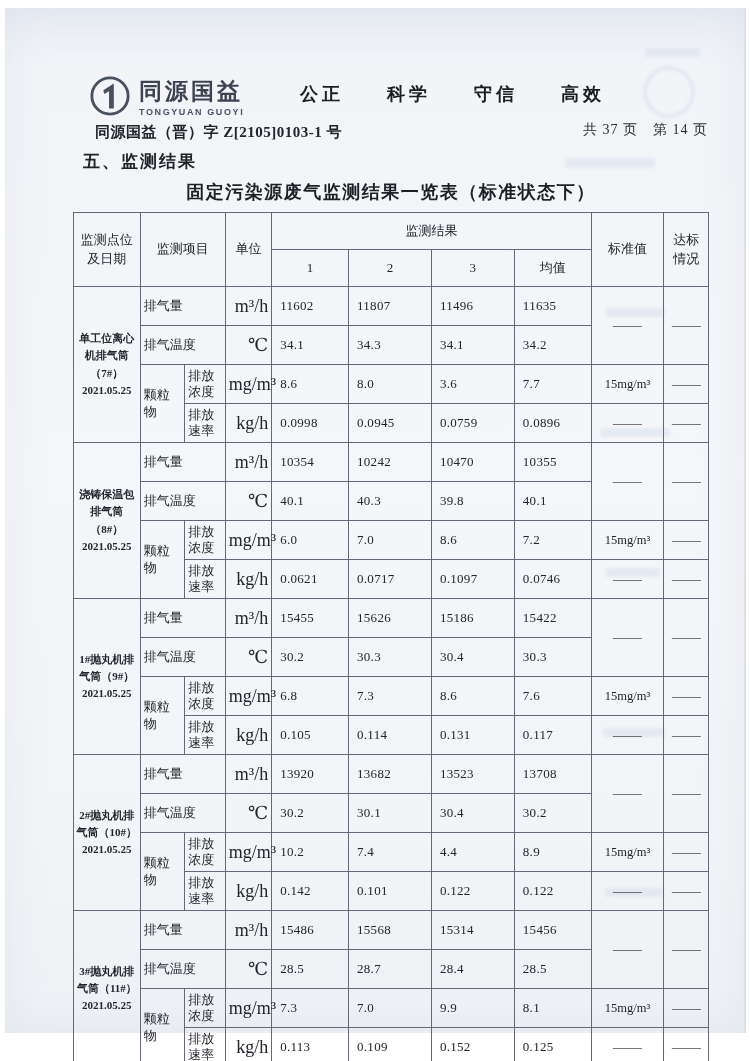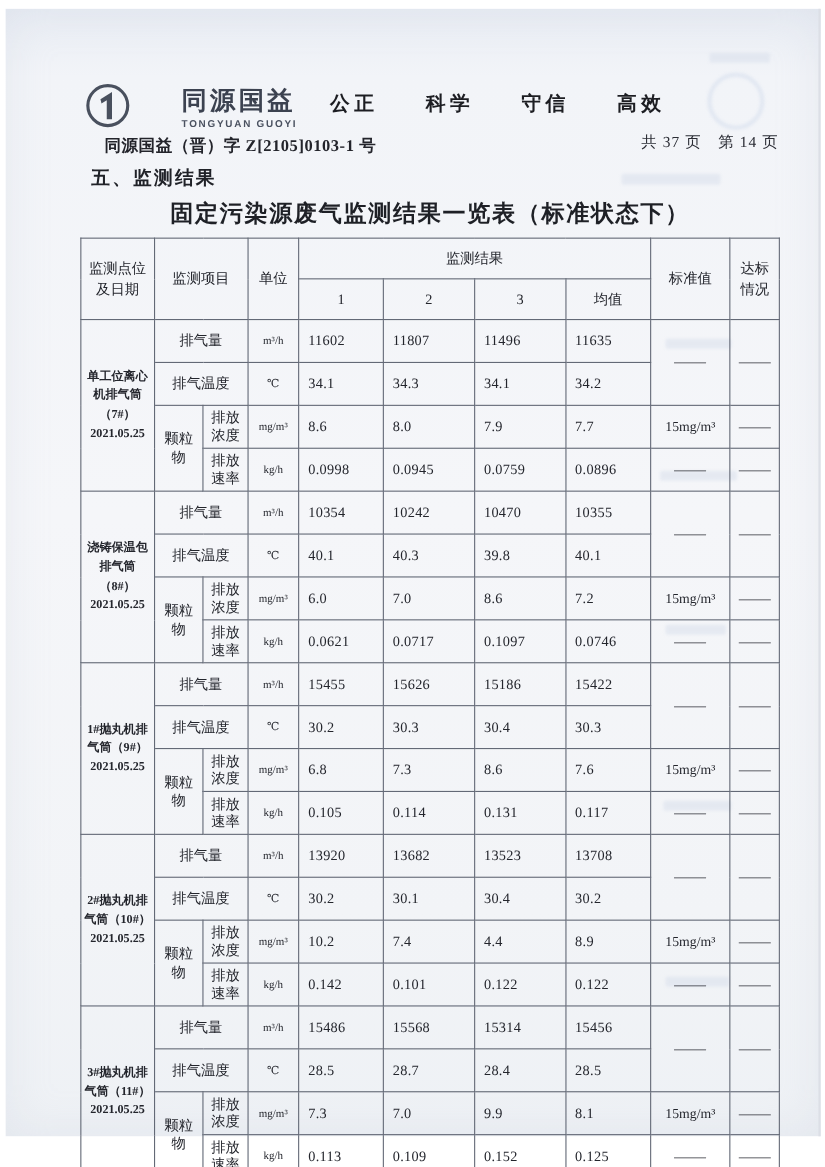--- a/index.html
+++ b/index.html
@@ -7,42 +7,42 @@
     width:750px;height:1061px;position:relative;background:#ffffff;
     font-family:"Liberation Serif","DejaVu Serif",serif;
     color:#262830;overflow:hidden;
   }
   .paper{
     position:absolute;top:8px;left:5px;right:4px;bottom:28px;
     background:linear-gradient(180deg,#e9edf4 0%,#f2f4f8 6%,#f5f6f9 45%,#f2f4f7 80%,#eef1f5 100%);
     box-shadow:inset 0 0 40px rgba(190,200,215,.25);
   }
   
-  .logo-row{position:absolute;left:72px;top:62px;height:52px;display:flex;align-items:center;gap:38px;}
+  .logo-row{position:absolute;left:84px;top:62px;height:52px;display:flex;align-items:center;}
   .logo-mark{width:42px;height:42px;flex:0 0 42px;}
   .brand-text{margin-left:8px;}
   .brand-cn{font-size:23px;font-weight:700;letter-spacing:3px;color:#3c4250;font-family:"Liberation Sans","DejaVu Sans",sans-serif;}
   .brand-en{font-size:9px;font-weight:700;letter-spacing:1.6px;color:#4a5160;font-family:"Liberation Sans","DejaVu Sans",sans-serif;margin-top:0;}
   .slogan-list{position:absolute;left:295px;top:74px;display:flex;gap:43px;}
   .slogan{font-size:18px;font-weight:700;letter-spacing:4px;color:#1c1d22;}
   .doc-number{position:absolute;left:90px;top:115px;font-size:15px;font-weight:600;letter-spacing:.5px;color:#23242b;}
   .page-info{position:absolute;left:578px;top:113px;font-size:14px;color:#2a2c34;letter-spacing:1px;}
   .section-title{position:absolute;left:78px;top:142px;font-size:17px;font-weight:600;letter-spacing:2px;color:#202228;}
   
   .table-wrap{position:absolute;left:68px;top:172px;width:636px;}
-  .table-title{font-size:21px;font-weight:600;letter-spacing:1.5px;text-align:center;margin-bottom:8px;color:#1e2026;}
+  .table-title{font-size:18px;font-weight:600;letter-spacing:1.5px;text-align:center;margin-bottom:8px;color:#1e2026;}
   table{border-collapse:collapse;width:636px;table-layout:fixed;font-size:13px;color:#23252c;}
   th,td{border:1px solid #636976;font-weight:normal;padding:2px 3px;background:transparent;}
   thead th{text-align:center;font-size:13px;line-height:1.45;}
   th.h-results{height:32px;}
   .h-sub th{height:32px;}
   tbody td{height:34px;}
   td.point-cell{text-align:center;font-size:11px;line-height:1.55;padding:4px 2px;font-weight:bold;}
-  td.label-cell,td.group-cell,td.sub-cell{text-align:center;line-height:1.25;}
-  td.unit-cell{text-align:center;font-size:10px;}
+  td.label-cell,td.group-cell,td.sub-cell{text-align:left;line-height:1.25;}
+  td.unit-cell{text-align:right;font-size:18px;}
   td.val-cell{text-align:left;padding-left:8px;letter-spacing:.3px;}
   td.std-cell,td.cmp-cell{text-align:center;font-size:12.5px;}
   .dash{display:inline-block;transform:scaleX(2.3);color:#2c2e36;}
   
   .ghost{position:absolute;pointer-events:none;filter:blur(1.5px);}
   .ghost-circle{width:44px;height:44px;border:4px solid #dde4f0;border-radius:50%;opacity:.75;}
   .smudge{background:#d7deeb;border-radius:2px;opacity:.5;}
   .edge-line{position:absolute;right:0;top:0;bottom:0;width:2px;background:#dcdfe6;}
 </style>
 </head>
@@ -136,21 +136,21 @@
             <td class="val-cell">34.3</td>
             <td class="val-cell">34.1</td>
             <td class="val-cell">34.2</td>
           </tr>
           <tr>
             <td class="group-cell" rowspan="2">颗粒物</td>
             <td class="sub-cell">排放浓度</td>
             <td class="unit-cell">mg/m³</td>
             <td class="val-cell">8.6</td>
             <td class="val-cell">8.0</td>
-            <td class="val-cell">7.9</td>
+            <td class="val-cell">3.6</td>
             <td class="val-cell">7.7</td>
             <td class="std-cell">15mg/m³</td>
             <td class="cmp-cell"><span class="dash">—</span></td>
           </tr>
           <tr>
             <td class="sub-cell">排放速率</td>
             <td class="unit-cell">kg/h</td>
             <td class="val-cell">0.0998</td>
             <td class="val-cell">0.0945</td>
             <td class="val-cell">0.0759</td>

